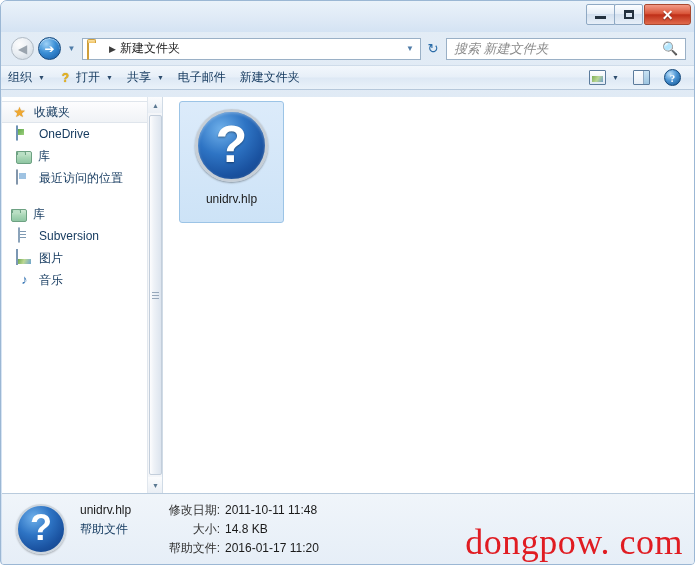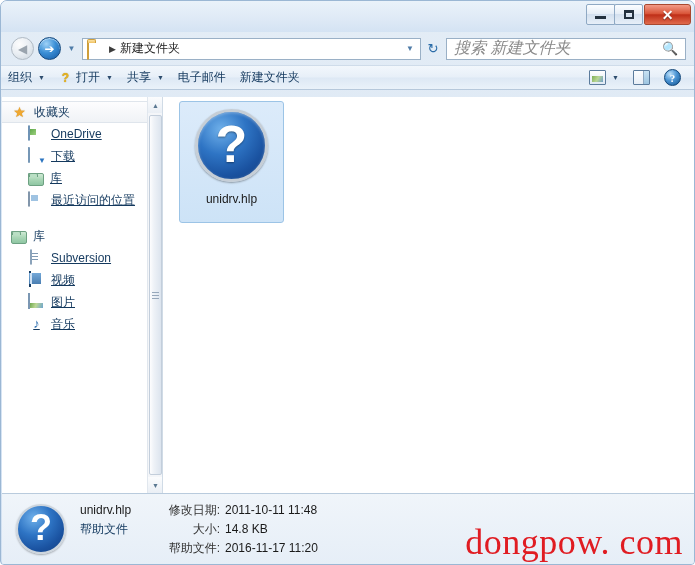--- a/index.html
+++ b/index.html
@@ -109,21 +109,21 @@
     color: #2a6ca8; font-size: 13px;
   }
   #searchbox {
     margin-left: 3px; margin-right: 10px;
     width: 240px; height: 22px;
     background: #ffffff; border: 1px solid #9ab0c6;
     display: flex; align-items: center;
     padding: 0 3px 0 7px; flex: 0 0 auto;
   }
   #searchph {
-    flex: 1 1 auto; font-size: 16px; font-style: italic; color: #8a8a8a;
+    flex: 1 1 auto; font-size: 13px; font-style: italic; color: #8a8a8a;
   }
   #searchicon { color: #2c5d8f; font-size: 13px; padding-right: 3px; }
 
   
   #toolbar {
     position: absolute; left: 0; top: 64px; width: 695px; height: 25px;
     background: linear-gradient(180deg,#f2f7fc 0%,#e7eff8 48%,#dde8f4 52%,#eaf2fa 100%);
     border-top: 1px solid #cfdcea; border-bottom: 1px solid #b6c8db;
     display: flex; align-items: center;
   }
@@ -185,21 +185,21 @@
     display: flex; align-items: center; height: 22px;
     padding-left: 9px; font-size: 12px; color: #14395e;
     white-space: nowrap;
   }
   .navrow.header { font-size: 12px; padding-left: 9px; }
   .navrow.header.hl {
     background: linear-gradient(180deg,#fdfdfe 0%,#f0f3f6 100%);
     border: 1px solid #dfe5ec; border-left: none;
     margin-right: 8px;
   }
-  .navrow.child { padding-left: 26px; text-decoration: underline; }
+  .navrow.child { padding-left: 14px; }
   .navicon {
     width: 17px; height: 16px; margin-right: 6px; flex: 0 0 auto;
     position: relative;
   }
   .ic-star {
     color: #f0a830; font-size: 14px; line-height: 16px; text-align: center;
     text-shadow: 0 0 1px #b87a12;
   }
   .ic-folder {
     width: 16px; height: 13px; margin-top: 2px;
@@ -484,45 +484,37 @@
         <div class="navrow header hl">
           <span class="navicon ic-star">★</span>
           <span>收藏夹</span>
         </div>
 
         <div class="navrow child">
           <span class="navicon"><span class="ic-onedrive"></span></span>
           <span>OneDrive</span>
         </div>
         <div class="navrow child">
-          <span class="navicon"><span class="ic-download"></span></span>
-          <span>下载</span>
-        </div>
-        <div class="navrow child">
           <span class="navicon ic-folder"></span>
           <span>库</span>
         </div>
         <div class="navrow child">
           <span class="navicon"><span class="ic-recent"></span></span>
           <span>最近访问的位置</span>
         </div>
 
         <div class="navgap"></div>
 
         <div class="navrow header">
           <span class="navicon ic-folder"></span>
           <span>库</span>
         </div>
         <div class="navrow child">
           <span class="navicon"><span class="ic-doc"></span></span>
           <span>Subversion</span>
-        </div>
-        <div class="navrow child">
-          <span class="navicon"><span class="ic-video"></span></span>
-          <span>视频</span>
         </div>
         <div class="navrow child">
           <span class="navicon"><span class="ic-pic"></span></span>
           <span>图片</span>
         </div>
         <div class="navrow child">
           <span class="navicon ic-music">♪</span>
           <span>音乐</span>
         </div>
 
@@ -569,19 +561,19 @@
         <span class="dval">2011-10-11 11:48</span>
       </div>
       <div class="drow">
         <span class="dname">帮助文件</span>
         <span class="dlabel">大小:</span>
         <span class="dval">14.8 KB</span>
       </div>
       <div class="drow">
         <span class="dname"></span>
         <span class="dlabel">帮助文件:</span>
-        <span class="dval">2016-11-17 11:20</span>
+        <span class="dval">2016-01-17 11:20</span>
       </div>
     </div>
     <div id="watermark">dongpow. com</div>
   </div>
 
 </div>
 
 </body></html>

